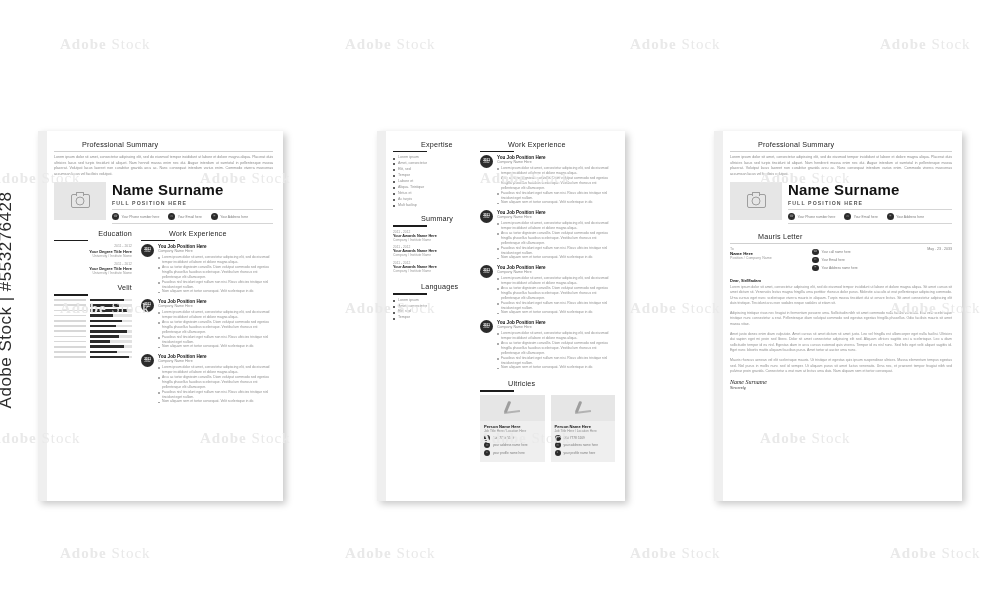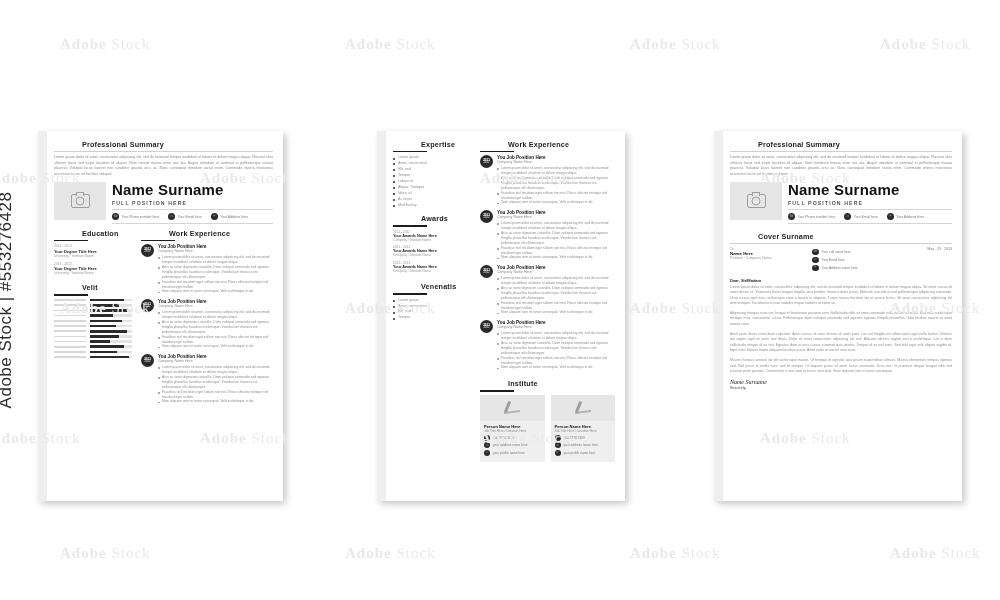--- a/index.html
+++ b/index.html
@@ -49,21 +49,21 @@
   .p1 { left:38px; width:245px; }
   .p2 { left:377px; width:248px; }
   .p3 { left:714px; width:248px; }
 
   .grayband {
     position:absolute; left:0; top:0; bottom:0; width:9px; background:#efefef;
   }
 
   
   .sec-title {
-    font-size:7.2px; font-weight:bold; color:#1d1d1d; letter-spacing:.2px;
+    font-size:7.2px; font-weight:normal; color:#1d1d1d; letter-spacing:.2px;
     margin:0 0 2px 0;
     padding-left:28px;
   }
   .rule { height:1px; background:#cfcfcf; margin:2px 0 3px 0; }
   .rule-dark { height:1.4px; background:#1d1d1d; width:34px; margin:1px 0 3px 0; }
   .txt { font-size:3.6px; line-height:1.55; color:#8a8a8a; text-align:justify; }
 
   
   .namerow { display:flex; align-items:stretch; gap:6px; margin:5px 0 4px; }
   .photo {
@@ -91,21 +91,21 @@
   .ci { display:flex; align-items:center; gap:2.5px; }
   .dot {
     width:7px; height:7px; border-radius:50%; background:#2b2b2b; flex:none;
     display:flex; align-items:center; justify-content:center;
     color:#fff; font-size:3.6px; line-height:1;
   }
   .ci span { font-size:3.4px; color:#7d7d7d; }
 
   
   .cols { display:flex; gap:9px; margin-top:5px; }
-  .colL { width:78px; flex:none; }
+  .colL { width:78px; flex:none;text-align:right; }
   .colR { flex:1; }
 
   .edu-item { margin-bottom:4px; }
   .edu-yr { font-size:3.4px; color:#9a9a9a; }
   .edu-deg { font-size:4px; font-weight:bold; color:#222; margin-top:.5px; }
   .edu-uni { font-size:3.4px; color:#9a9a9a; }
 
   .skillrow { display:flex; align-items:center; gap:4px; margin:2.6px 0; }
   .skillrow .lbl { width:32px; height:1.6px; background:#d8d8d8; flex:none; }
   .skillbar { flex:1; height:2.6px; background:#e2e2e2; position:relative; }
@@ -410,21 +410,21 @@
               <li>Tempor</li>
               <li>Labore et</li>
               <li>Aliqua. Tiristique</li>
               <li>Netus et</li>
               <li>Ac turpis</li>
               <li>Mult facilisp</li>
             </ul>
         </div>
         <div class="spacer6"></div>
         <div>
-          <div class="sec-title">Awards</div>
+          <div class="sec-title">Summary</div>
           <div class="rule-dark"></div>
           <div id="awards-list">
               <div class="award-item">
      <div class="award-yr">2011 - 2012</div>
      <div class="award-t">Your Awards Name Here</div>
      <div class="award-s">Company / Institute Name</div>
    </div>
               <div class="award-item">
      <div class="award-yr">2011 - 2012</div>
      <div class="award-t">Your Awards Name Here</div>
@@ -432,21 +432,21 @@
    </div>
               <div class="award-item">
      <div class="award-yr">2011 - 2012</div>
      <div class="award-t">Your Awards Name Here</div>
      <div class="award-s">Company / Institute Name</div>
    </div>
             </div>
         </div>
         <div class="spacer6"></div>
         <div>
-          <div class="sec-title">Venenatis</div>
+          <div class="sec-title">Languages</div>
           <div class="rule-dark"></div>
           <ul class="bl" id="languages-list">
               <li>Lorem ipsum</li>
               <li>Amet, consectetur</li>
               <li>Elit, sed</li>
               <li>Tempor</li>
             </ul>
         </div>
         <div class="spacer6"></div>
       </div>
@@ -506,21 +506,21 @@
                     <li>Faucibus nisl tincidunt eget nullam non nisi. Risus ultricies tristique nisl tincidunt eget nullam.</li>
                     <li>Nam aliquam sem et tortor consequat. Velit scelerisque in dic</li>
       </ul>
     </div>
   </div>
             </div>
         </div>
 
         <div class="spacer4"></div>
         <div>
-          <div class="sec-title">Institute</div>
+          <div class="sec-title">Ultricies</div>
           <div class="rule-dark"></div>
           <div class="refs" id="refs">
               <div class="refcard">
      <div class="refimg">
                   <div class="penicon"></div>
                 </div>
      <div class="refbody">
        <div class="ref-name">Person Name Here</div>
        <div class="ref-job">Job Title Here / Location Here</div>
        <div class="ref-line">
@@ -594,21 +594,21 @@
           <div class="ci">
             <span class="dot">⚑</span>
             <span>Your Address here</span>
           </div>
         </div>
       </div>
     </div>
 
     <div class="spacer4"></div>
     <div>
-      <div class="sec-title">Cover Surname</div>
+      <div class="sec-title">Mauris Letter</div>
       <div class="rule"></div>
 
       <div class="cl-head">
         <div class="cl-col">
           <div class="cl-lbl">To</div>
           <div class="cl-strong">Name Here</div>
           <div class="cl-lbl">Position / Company Name</div>
         </div>
         <div class="cl-col">
           <div class="cl-kv">

